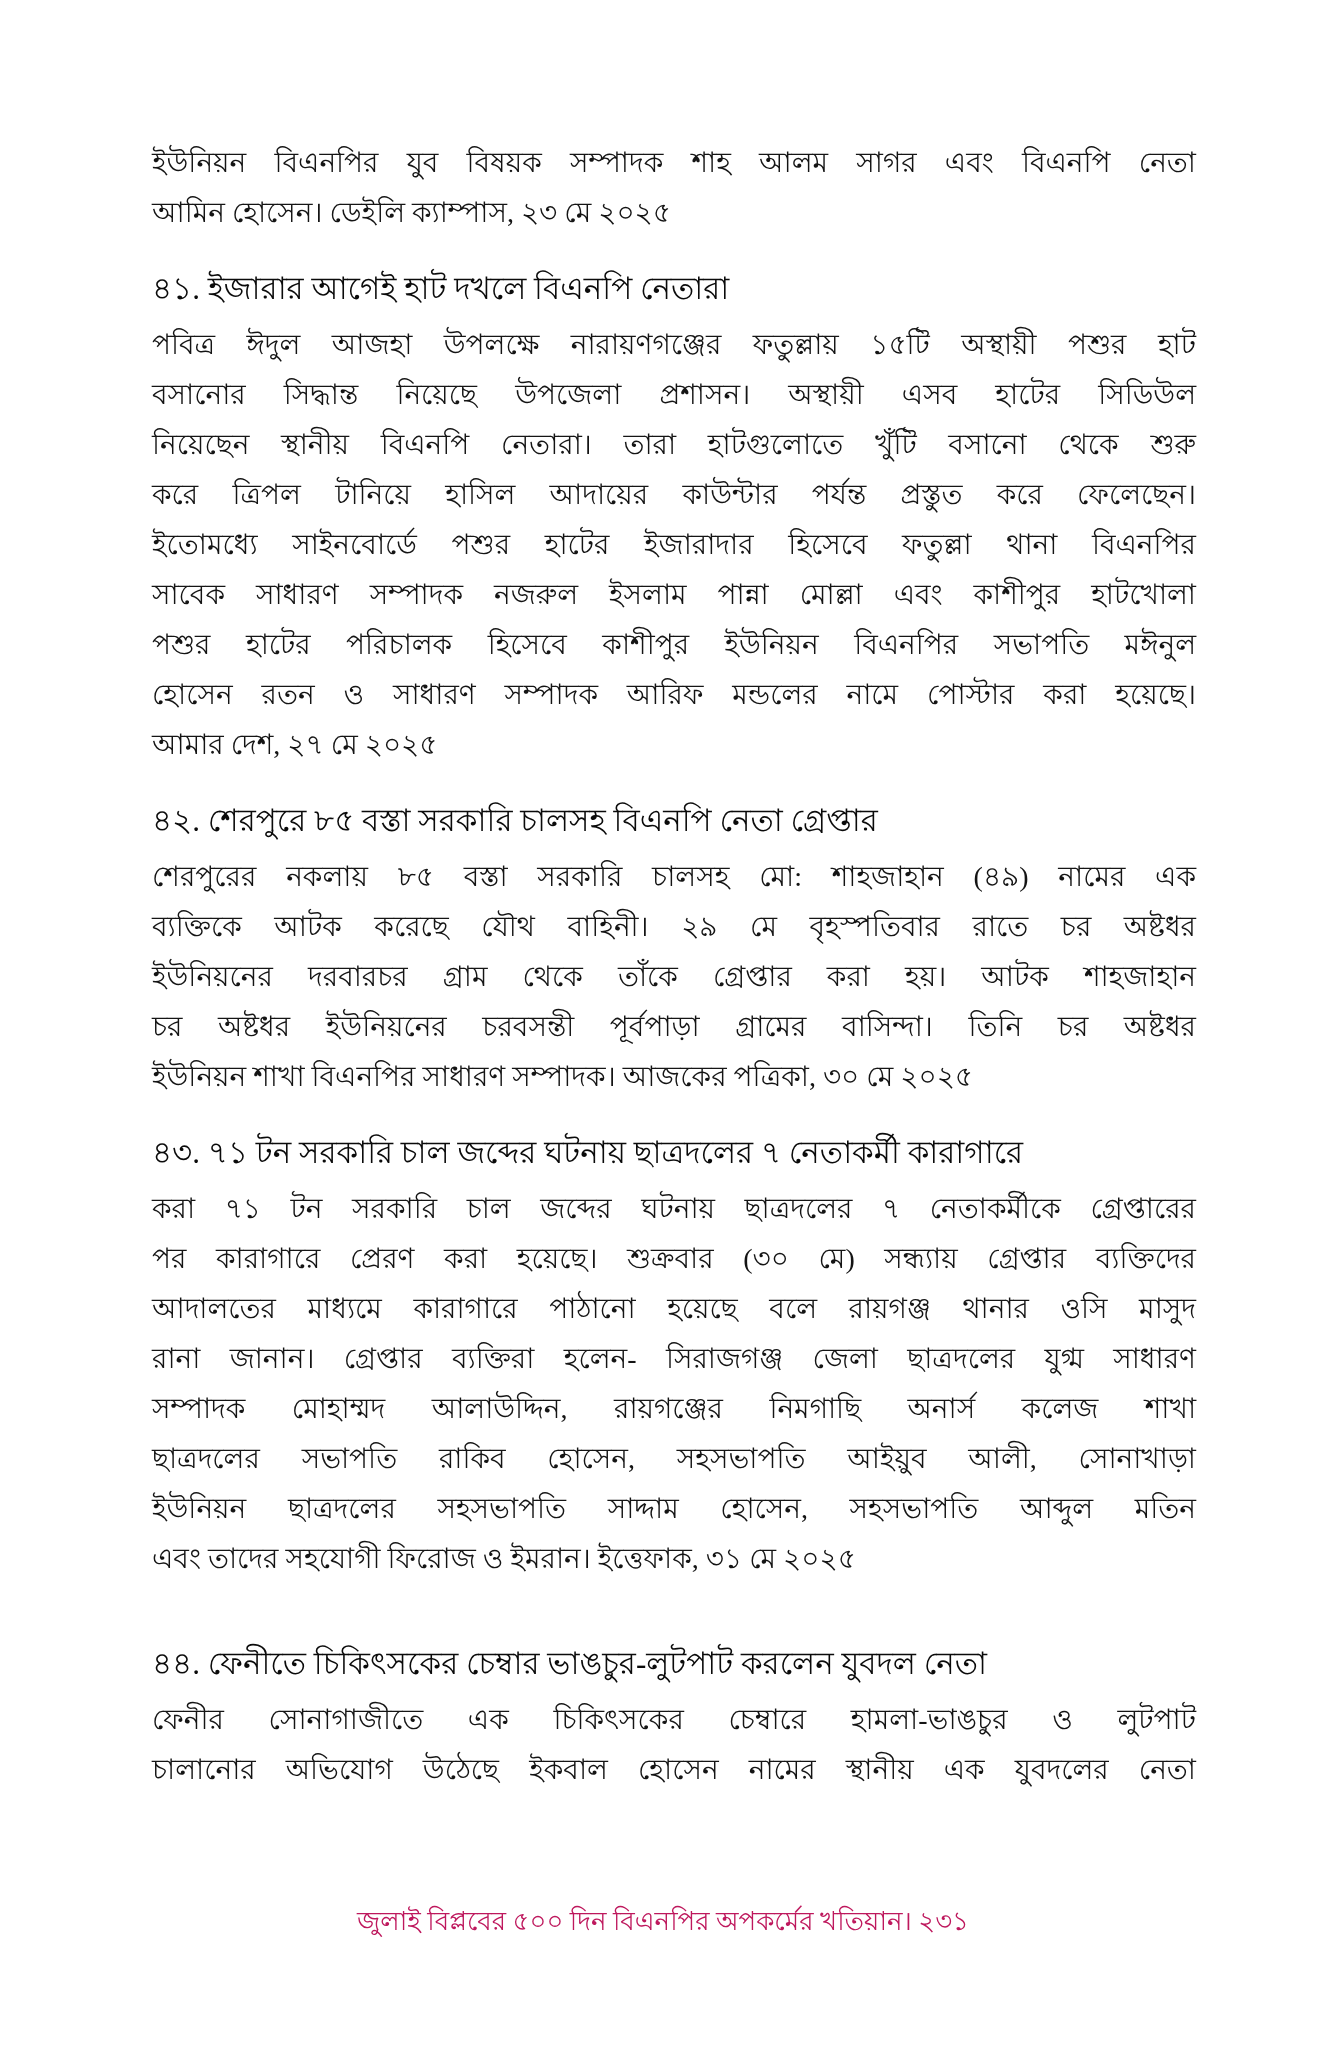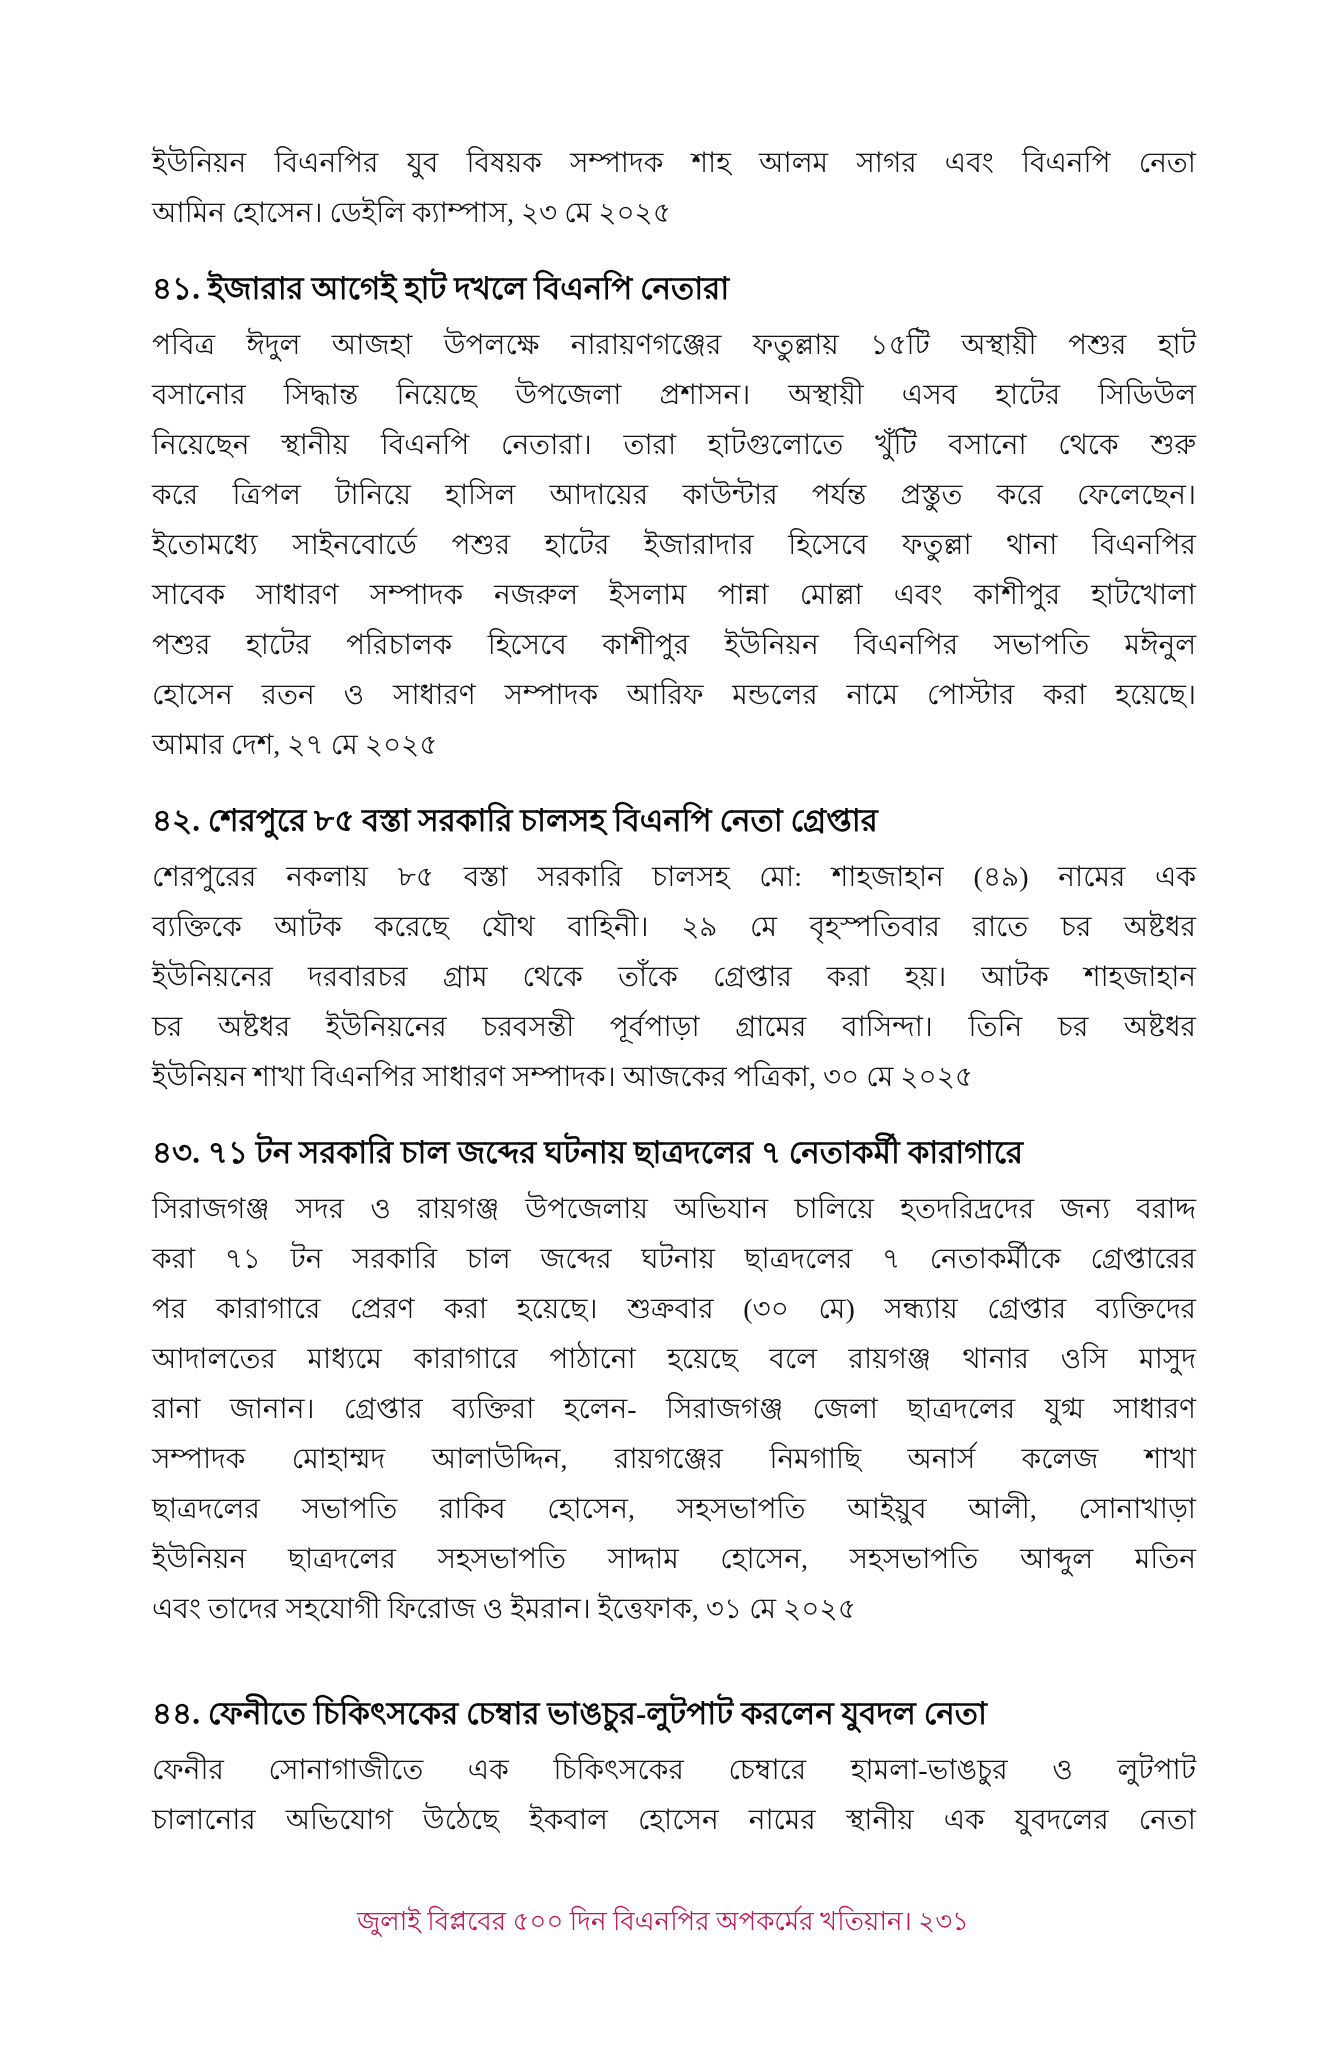--- a/index.html
+++ b/index.html
@@ -26,21 +26,21 @@
     color: #141414;
     text-align: justify;
     text-align-last: justify;
   }
   .line.last {
     text-align-last: left;
   }
   .heading {
     font-size: 31px;
     line-height: 46px;
-    font-weight: 700;
+    font-weight: 400;
     color: #0a0a0a;
     margin: 28px 0 8px 0;
   }
   section.extra-gap .heading {
     margin-top: 57px;
   }
   .footer {
     position: absolute;
     left: 0;
     right: 0;
@@ -84,21 +84,20 @@
         <div class="line">ব্যক্তিকে আটক করেছে যৌথ বাহিনী। ২৯ মে বৃহস্পতিবার রাতে চর অষ্টধর</div>
         <div class="line">ইউনিয়নের দরবারচর গ্রাম থেকে তাঁকে গ্রেপ্তার করা হয়। আটক শাহজাহান</div>
         <div class="line">চর অষ্টধর ইউনিয়নের চরবসন্তী পূর্বপাড়া গ্রামের বাসিন্দা। তিনি চর অষ্টধর</div>
         <div class="line last">ইউনিয়ন শাখা বিএনপির সাধারণ সম্পাদক। আজকের পত্রিকা, ৩০ মে ২০২৫</div>
       </div>
     </section>
 
     <section>
       <h2 class="heading">৪৩. ৭১ টন সরকারি চাল জব্দের ঘটনায় ছাত্রদলের ৭ নেতাকর্মী কারাগারে</h2>
       <div class="para">
-        <div class="line">সিরাজগঞ্জ সদর ও রায়গঞ্জ উপজেলায় অভিযান চালিয়ে হতদরিদ্রদের জন্য বরাদ্দ</div>
         <div class="line">করা ৭১ টন সরকারি চাল জব্দের ঘটনায় ছাত্রদলের ৭ নেতাকর্মীকে গ্রেপ্তারের</div>
         <div class="line">পর কারাগারে প্রেরণ করা হয়েছে। শুক্রবার (৩০ মে) সন্ধ্যায় গ্রেপ্তার ব্যক্তিদের</div>
         <div class="line">আদালতের মাধ্যমে কারাগারে পাঠানো হয়েছে বলে রায়গঞ্জ থানার ওসি মাসুদ</div>
         <div class="line">রানা জানান। গ্রেপ্তার ব্যক্তিরা হলেন- সিরাজগঞ্জ জেলা ছাত্রদলের যুগ্ম সাধারণ</div>
         <div class="line">সম্পাদক মোহাম্মদ আলাউদ্দিন, রায়গঞ্জের নিমগাছি অনার্স কলেজ শাখা</div>
         <div class="line">ছাত্রদলের সভাপতি রাকিব হোসেন, সহসভাপতি আইয়ুব আলী, সোনাখাড়া</div>
         <div class="line">ইউনিয়ন ছাত্রদলের সহসভাপতি সাদ্দাম হোসেন, সহসভাপতি আব্দুল মতিন</div>
         <div class="line last">এবং তাদের সহযোগী ফিরোজ ও ইমরান। ইত্তেফাক, ৩১ মে ২০২৫</div>
       </div>
     </section>

